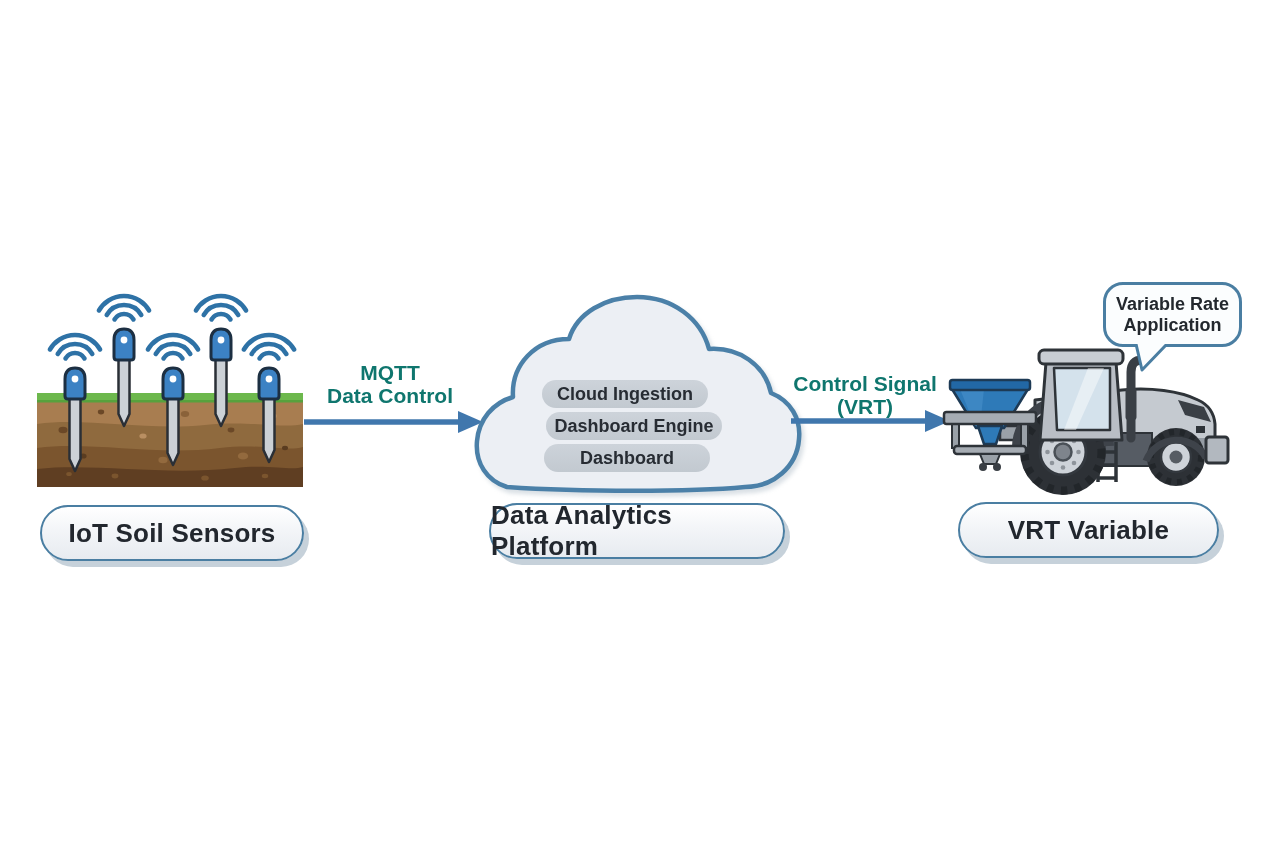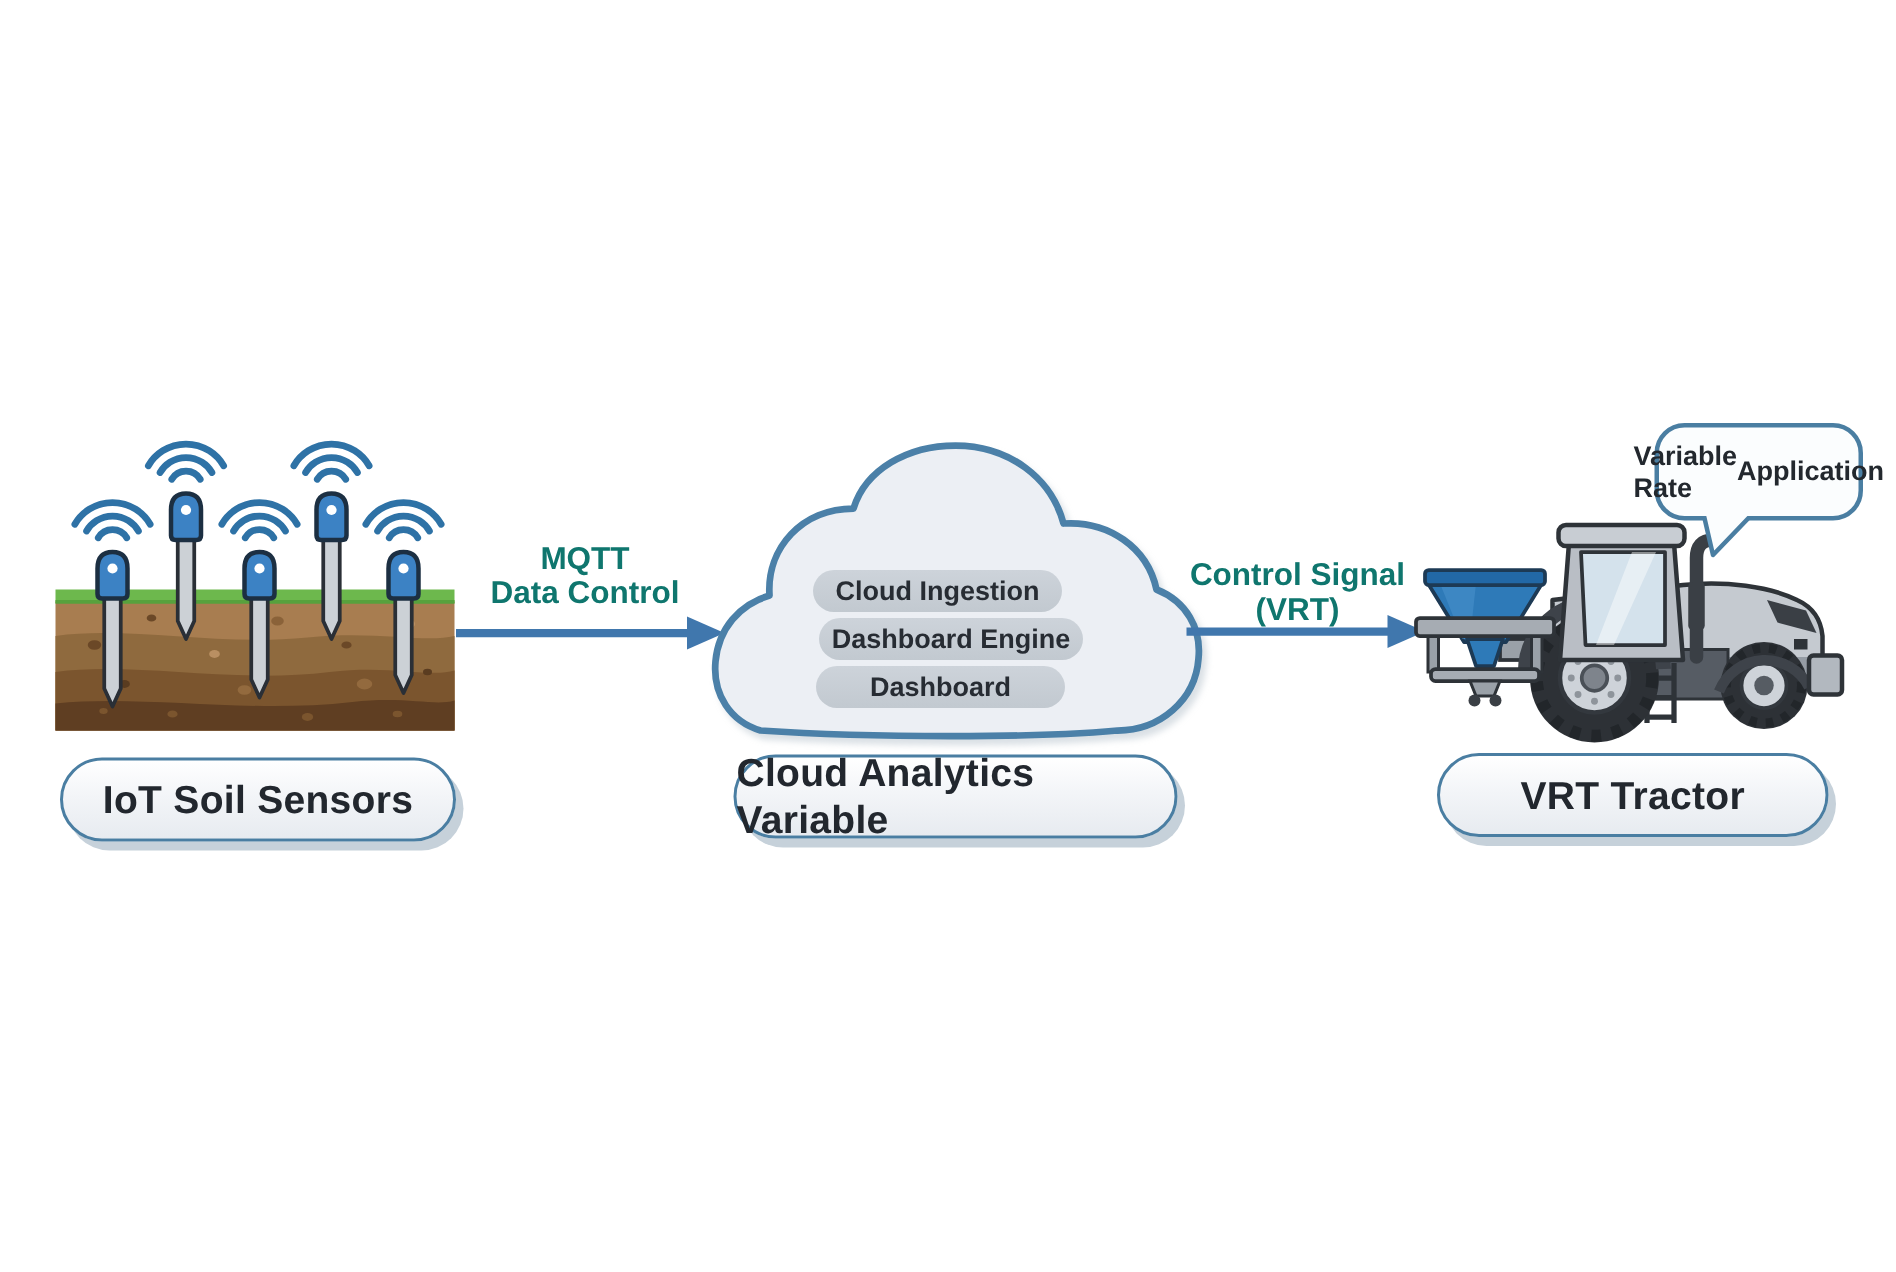--- a/index.html
+++ b/index.html
@@ -28,21 +28,21 @@
   
   .flow-label{
     position:absolute;width:160px;text-align:center;
     font-weight:bold;font-size:21px;line-height:1.1;color:#0f766e;
   }
 
   
   .speech-bubble{
     position:absolute;left:1103px;top:282px;width:139px;height:65px;
     border-radius:20px;border:3px solid #4a7ea2;background:#fbfdfe;
-    display:flex;flex-direction:row;align-items:center;justify-content:center;
+    display:flex;flex-direction:column;align-items:center;justify-content:center;
     font-weight:bold;font-size:18px;line-height:1.16;color:#23282e;
     box-sizing:border-box;
   }
   svg{display:block;}
 </style>
 </head>
 <body>
 
 <svg class="abs" style="left:35px;top:278px" width="270" height="215" viewBox="0 0 270 215">
 
@@ -235,15 +235,15 @@
   <span>Variable Rate</span>
   <span>Application</span>
 </div>
 <svg class="abs" style="left:1134px;top:344px" width="38" height="30" viewBox="0 0 38 30">
   <path d="M2 0 L8 26 L33 0 Z" fill="#fbfdfe"></path>
   <path d="M2 0 L8 26 L33 0" fill="none" stroke="#4a7ea2" stroke-width="3" stroke-linejoin="round" stroke-linecap="round"></path>
 </svg>
 
 <div class="label-pill" style="left:40px;top:505px;width:260px">IoT Soil Sensors</div>
 
-<div class="label-pill" style="left:489px;top:503px;width:292px">Cloud Analytics Variable</div>
-
-<div class="label-pill" style="left:958px;top:502px;width:257px">VRT Tractor</div>
+<div class="label-pill" style="left:489px;top:503px;width:292px">Data Analytics Platform</div>
+
+<div class="label-pill" style="left:958px;top:502px;width:257px">VRT Variable</div>
 
 </body></html>

